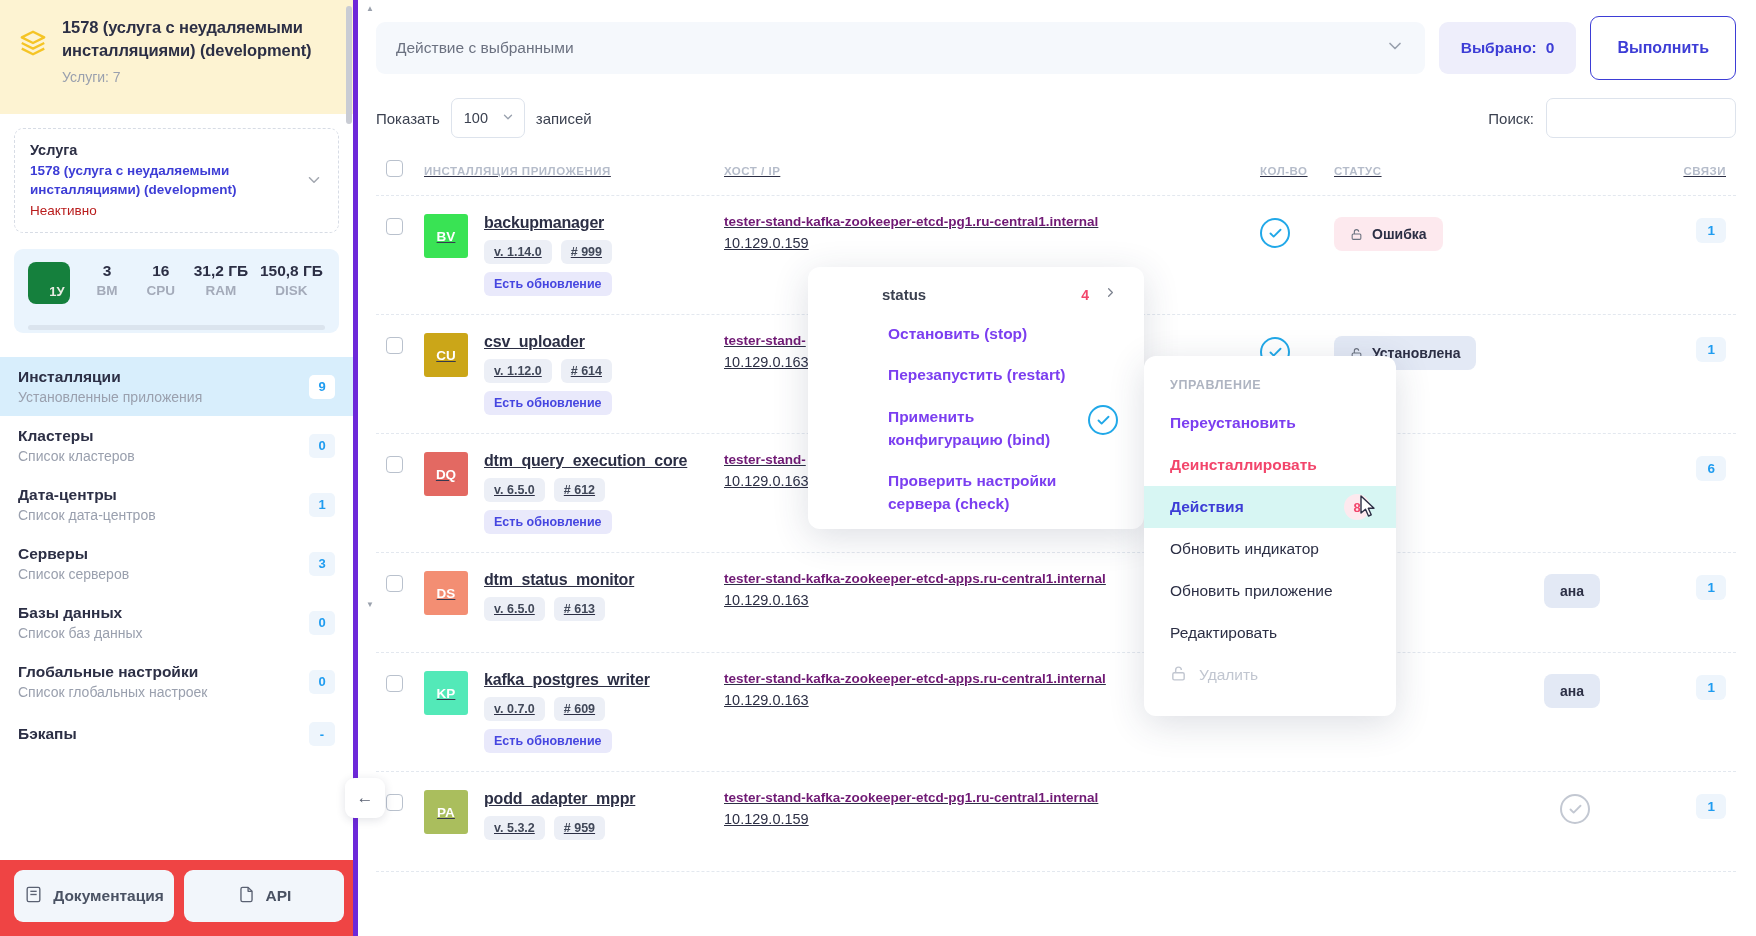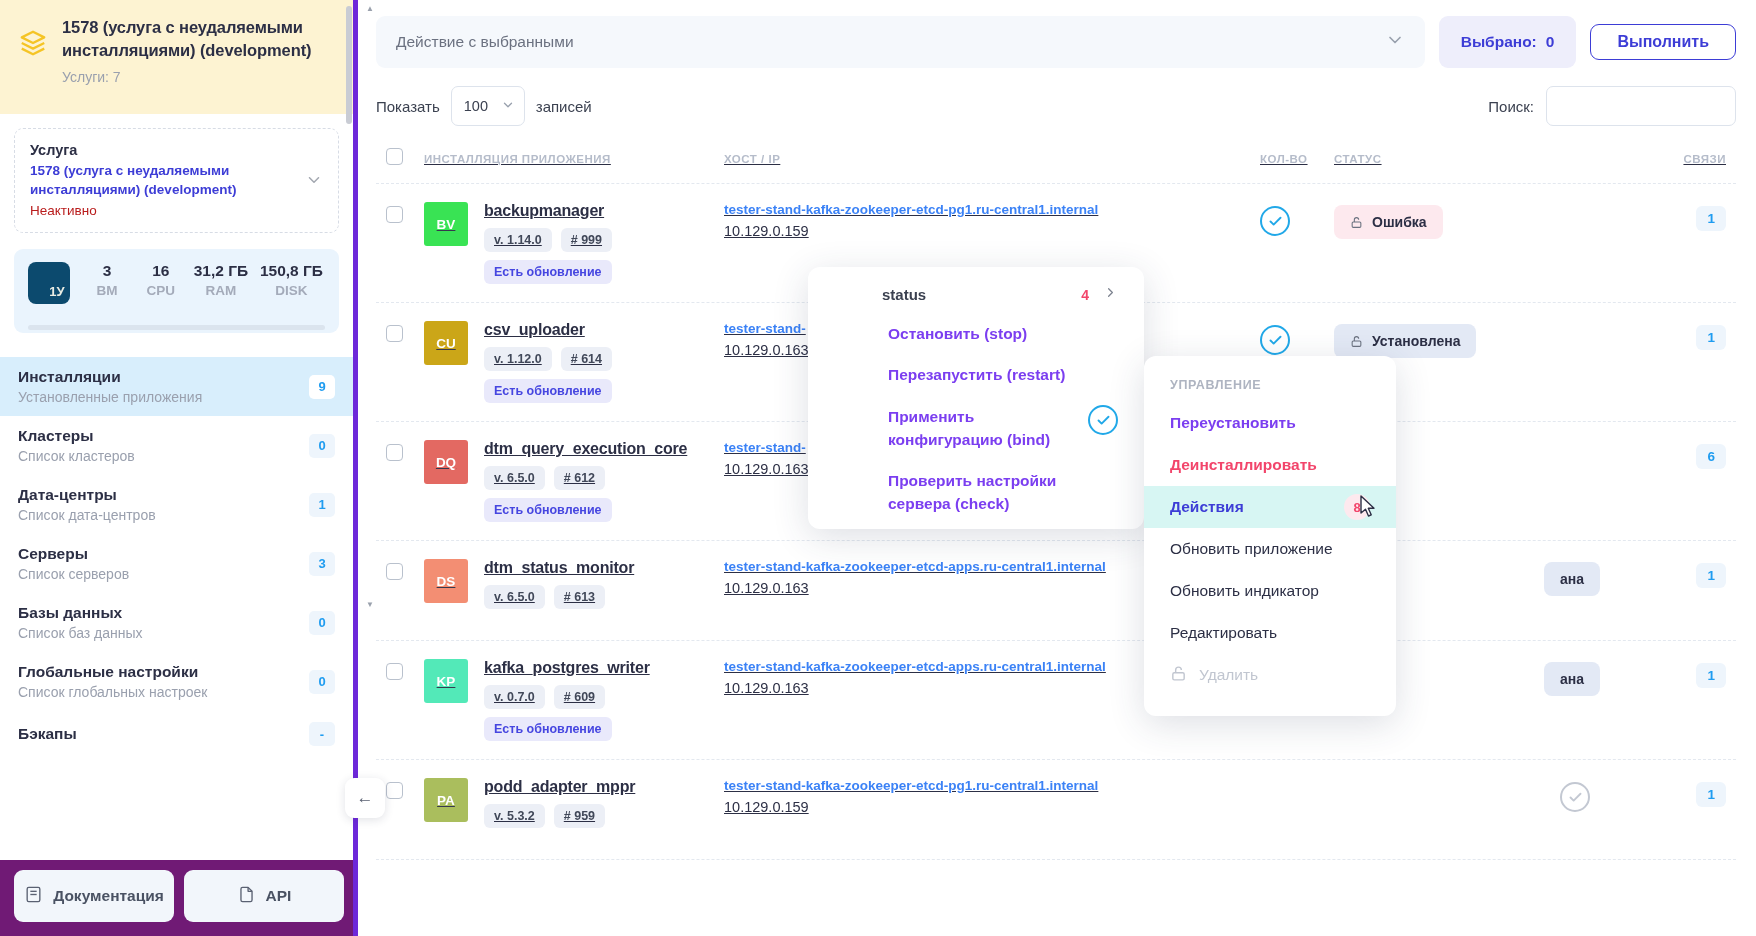--- a/index.html
+++ b/index.html
@@ -55,21 +55,21 @@
   .stats {
     margin: 16px 14px 0 14px;
     background: #eaf4fd;
     border-radius: 9px;
     padding: 13px 14px 0 14px;
     height: 84px;
     display: flex; align-items: flex-start; gap: 16px;
   }
   .stats-badge {
     width: 42px; height: 42px; border-radius: 8px;
-    background: #0c4a6e; color: #e9ece3;
+    background: #15803d; color: #e9ece3;
     display: flex; align-items: flex-end; justify-content: center;
     padding-bottom: 5px;
     font-size: 13px; font-weight: 600; padding-left: 16px;
   }
   .stat-grid { display: flex; gap: 0; align-items: flex-start; flex: 1; justify-content: space-between; padding-right: 2px;}
   .stat { text-align: center; min-width: 42px; }
   .stat .v { font-size: 15.5px; font-weight: 700; color: #2c2f45; white-space: nowrap;}
   .stat .k { font-size: 13.5px; color: #a4abba; margin-top: 3px; font-weight: 600; text-align: center;}
   .stats-bar {
     position: absolute; left: 28px; right: 28px; top: 325px;
@@ -90,21 +90,21 @@
     background: #eef5fc; color: #1f9cf0;
     font-size: 13px; font-weight: 700;
     display: flex; align-items: center; justify-content: center;
     padding: 0 6px;
   }
   .nav-item.active .nav-badge { background: #ffffff; }
 
   .sidebar-footer {
     position: absolute; left: 0; bottom: 0; width: 358px;
     padding: 10px 14px 14px 14px;
-    display: flex; gap: 10px; background: #701a75;
+    display: flex; gap: 10px; background: #ef4444;
   }
   .foot-btn {
     flex: 1; background: #f2f6fb; border-radius: 9px;
     height: 52px; display: flex; align-items: center; justify-content: center;
     gap: 10px; font-size: 15.5px; font-weight: 600; color: #4a5263;
     cursor: pointer;
   }
 
   
   .collapse-handle {
@@ -144,21 +144,21 @@
     display: flex; align-items: center; justify-content: space-between;
     padding: 0 20px; color: #6b7180; font-size: 15.5px; cursor: pointer;
   }
   .pill-selected {
     background: #eeeefb; border-radius: 9px; height: 52px;
     display: flex; align-items: center; padding: 0 22px;
     color: #3d3dd6; font-weight: 700; font-size: 15.5px;
     gap: 9px; cursor: pointer; white-space: nowrap;
   }
   .btn-exec {
-    border: 1.6px solid #3d3dd6; border-radius: 9px; height: 36px;
+    border: 1.6px solid #3d3dd6; border-radius: 9px; height: 64px;
     background: #fff; color: #3d3dd6; font-weight: 700; font-size: 16px;
     display: flex; align-items: center; padding: 0 26px; cursor: pointer;
     white-space: nowrap;
   }
 
   .subbar {
     display: flex; align-items: center; justify-content: space-between;
     padding: 18px 20px 0 18px;
   }
   .show-grp { display: flex; align-items: center; gap: 11px; font-size: 15px; color: #3b4150;}
@@ -212,21 +212,21 @@
   .chip {
     background: #eceff6; color: #414859; border-radius: 6px;
     font-size: 12.5px; font-weight: 600; padding: 5px 10px;
   }
   .chip-upd {
     display: inline-block; margin-top: 8px;
     background: #e9e9fb; color: #4646e0; border-radius: 6px;
     font-size: 12.5px; font-weight: 600; padding: 5px 10px;
   }
   .host-link {
-    font-size: 13.5px; font-weight: 700; color: #3b82f6; word-break: break-all;
+    font-size: 13.5px; font-weight: 700; color: #701a75; word-break: break-all;
     cursor: pointer;
   }
   .host-ip { font-size: 14.5px; color: #2c2f45; margin-top: 6px; }
   .ring {
     width: 30px; height: 30px; border-radius: 50%;
     border: 2px solid #21a8e8; color: #21a8e8;
     display: flex; align-items: center; justify-content: center;
     font-size: 14px; font-weight: 700; margin-top: 4px;
   }
   .ring.grey { border-color: #c3c8d2; color: #c3c8d2; }
@@ -720,24 +720,24 @@
       <span>Переустановить</span>
     </div>
     <div class="pm-item pink">
       <span>Деинсталлировать</span>
     </div>
     <div class="pm-item active">
       <span>Действия</span>
       <span class="pm-badge">8</span>
     </div>
     <div class="pm-item">
+      <span>Обновить индикатор</span>
+    </div>
+    <div class="pm-item">
       <span>Обновить приложение</span>
-    </div>
-    <div class="pm-item">
-      <span>Обновить индикатор</span>
     </div>
     <div class="pm-item">
       <span>Редактировать</span>
     </div>
     <div class="pm-item muted">
       <span class="pm-left">
         <span>
           <svg width="17" height="17" viewBox="0 0 24 24" fill="none" stroke="#c1c6d0" stroke-width="2">
               <rect x="4" y="11" width="16" height="10" rx="2"></rect>
               <path d="M8 11V7a4 4 0 0 1 8 0"></path>

